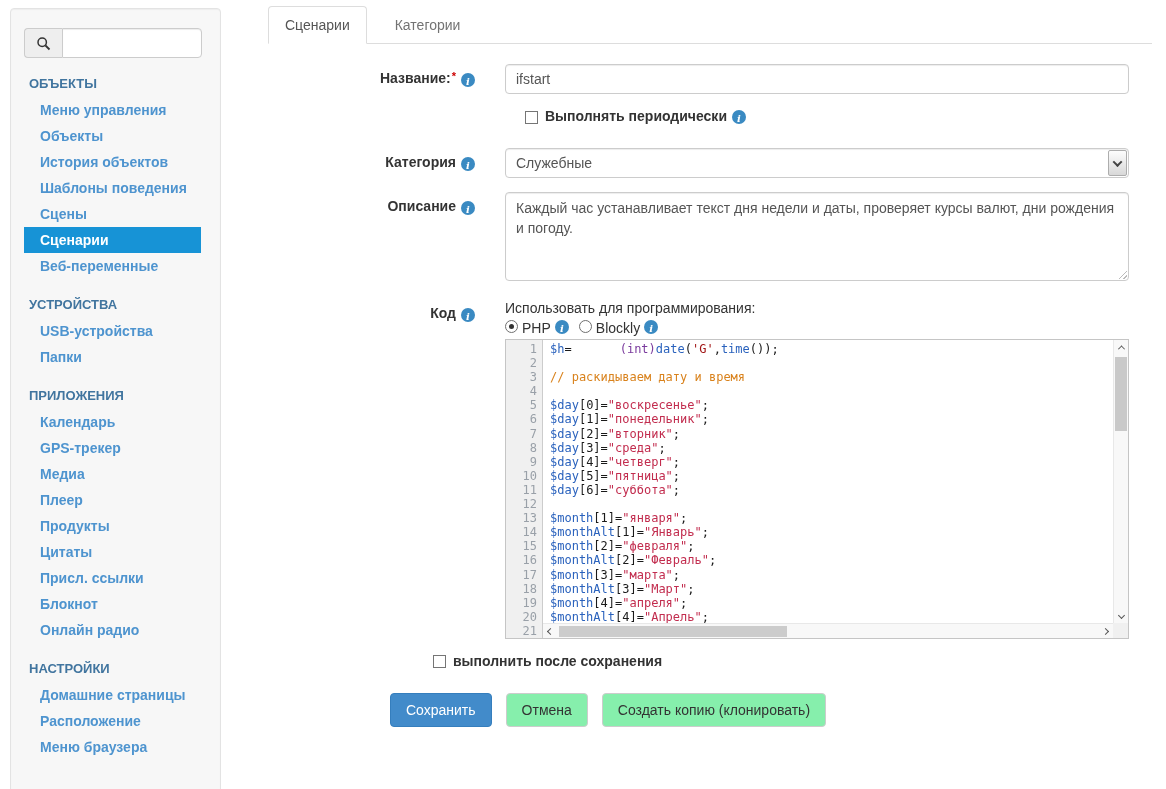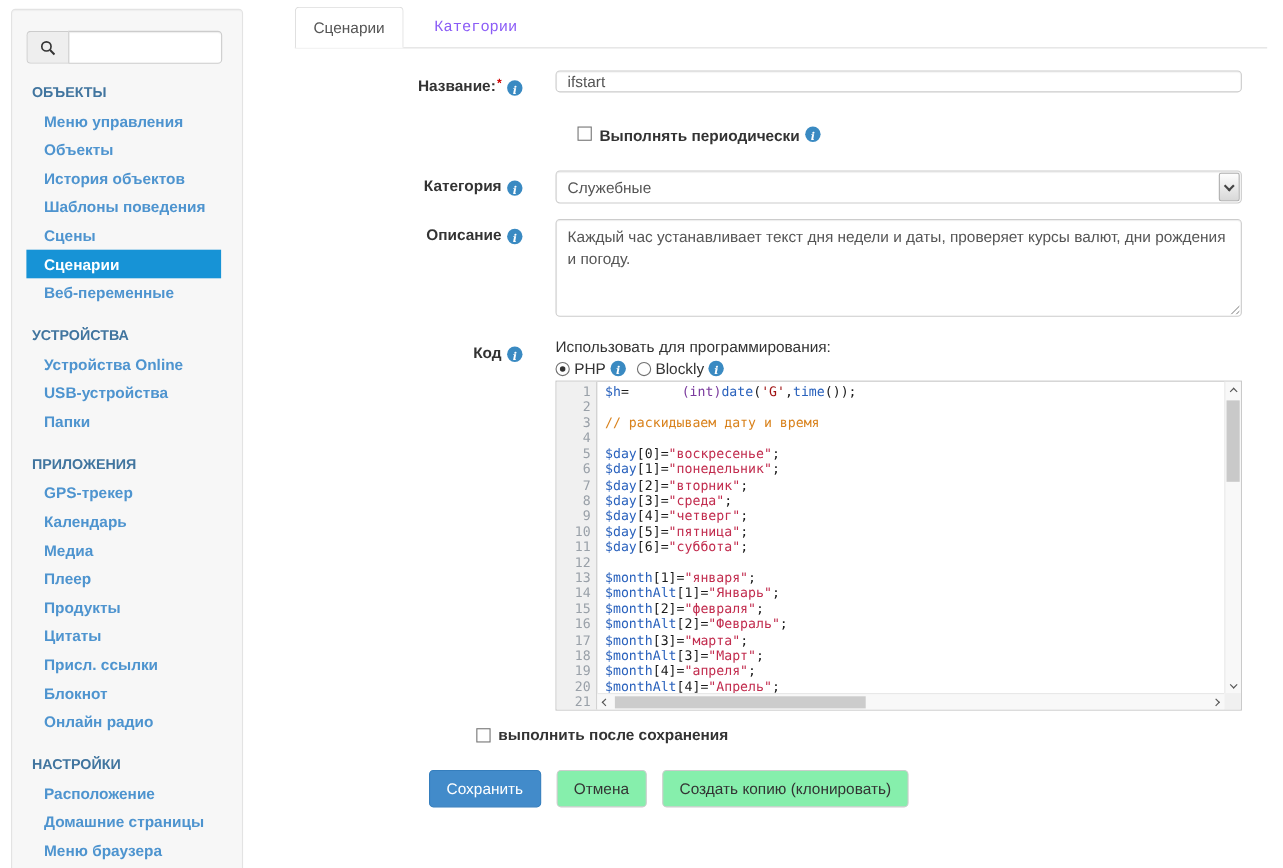--- a/index.html
+++ b/index.html
@@ -36,21 +36,21 @@
   }
   .nav-item.active { background:#1793d6; color:#fff; }
   
   .content { position:absolute; left:268px; top:6px; width:884px; }
   .tabs { display:flex; align-items:flex-end; border-bottom:1px solid #ddd; }
   .tab { padding:8px 16px; line-height:20px; cursor:pointer; }
   .tab.active {
     background:#fff; border:1px solid #ddd; border-bottom:1px solid #fff;
     border-radius:4px 4px 0 0; color:#555; margin-bottom:-1px;
   }
-  .tab.inactive { color:#8b5cf6; margin-left:12px;font-family:Liberation Mono, monospace; }
+  .tab.inactive { color:#737373; margin-left:12px; }
   .breadcrumb {
     margin-top:8px; background:#f5f5f5; border-radius:4px;
     padding:8px 15px; color:#999; line-height:20px;
   }
   .breadcrumb .bc-home { color:#428bca; cursor:pointer; text-decoration:none; }
   .breadcrumb .bc-sep { margin:0 7px; color:#ccc; }
   
   .form { margin-top:20px; }
   .frow { display:flex; margin-bottom:14px; }
   .flabel {
@@ -62,25 +62,25 @@
   .info-icon {
     display:inline-block; width:14px; height:14px; border-radius:50%;
     background:#3a8ac2; margin-left:5px; vertical-align:-2px; text-align:center;
     line-height:14px; cursor:pointer;
   }
   .info-icon::after {
     content:"i"; color:#fff; font-family:"DejaVu Serif", serif;
     font-style:italic; font-weight:bold; font-size:10px;
   }
   .text-input {
-    width:100%; height:20px; border:1px solid #ccc; border-radius:4px;
+    width:100%; height:30px; border:1px solid #ccc; border-radius:4px;
     padding:4px 10px; font:inherit; color:#555; outline:none;
     box-shadow: inset 0 1px 1px rgba(0,0,0,0.075);
   }
-  .check-row { display:flex; align-items:flex-start; margin:14px 0 24px 0; }
+  .check-row { display:flex; align-items:flex-end; margin:0 0 24px 0; }
   .checkbox {
     width:13px; height:13px; background:#fff; border:1px solid #757575;
     margin-right:7px; cursor:pointer; flex:none;
   }
   .check-label { font-weight:bold; cursor:pointer; }
   .select {
     display:flex; height:30px; border:1px solid #ccc; border-radius:4px;
     background:#fff; align-items:center; cursor:pointer;
     box-shadow: inset 0 1px 1px rgba(0,0,0,0.075);
   }
@@ -95,21 +95,21 @@
     padding:5px 10px; font:inherit; color:#555; line-height:20px;
     resize:none; outline:none; box-shadow: inset 0 1px 1px rgba(0,0,0,0.075);
     display:block;
   }
   .grip {
     position:absolute; right:2px; bottom:2px; width:11px; height:11px;
     background: repeating-linear-gradient(-45deg, transparent 0 2px, #bbb 2px 3px);
     clip-path: polygon(100% 0, 100% 100%, 0 100%); cursor:nwse-resize;
   }
   .code-caption { line-height:19px; }
-  .mode-row { display:flex; align-items:center; margin:2px 0 3px 0; }
+  .mode-row { display:flex; align-items:flex-start; margin:2px 0 3px 0; }
   .radio {
     width:13px; height:13px; border:1px solid #707070; border-radius:50%;
     background:#fff; position:relative; margin-right:4px; cursor:pointer; flex:none;
   }
   .radio.selected::after {
     content:""; position:absolute; left:3px; top:3px; right:3px; bottom:3px;
     border-radius:50%; background:#333;
   }
   .mode-label { margin-right:4px; cursor:pointer; }
   .mode-gap { width:10px; }
@@ -192,44 +192,43 @@
           <div class="nav-item">История объектов</div>
           <div class="nav-item">Шаблоны поведения</div>
           <div class="nav-item">Сцены</div>
           <div class="nav-item active">Сценарии</div>
           <div class="nav-item">Веб-переменные</div>
         </div>
       </div>
       <div class="nav-section">
         <div class="section-title">УСТРОЙСТВА</div>
         <div class="nav-list">
-          <div class="nav-item">Устройства Online</div>
           <div class="nav-item">USB-устройства</div>
           <div class="nav-item">Папки</div>
         </div>
       </div>
       <div class="nav-section">
         <div class="section-title">ПРИЛОЖЕНИЯ</div>
         <div class="nav-list">
+          <div class="nav-item">Календарь</div>
           <div class="nav-item">GPS-трекер</div>
-          <div class="nav-item">Календарь</div>
           <div class="nav-item">Медиа</div>
           <div class="nav-item">Плеер</div>
           <div class="nav-item">Продукты</div>
           <div class="nav-item">Цитаты</div>
           <div class="nav-item">Присл. ссылки</div>
           <div class="nav-item">Блокнот</div>
           <div class="nav-item">Онлайн радио</div>
         </div>
       </div>
       <div class="nav-section">
         <div class="section-title">НАСТРОЙКИ</div>
         <div class="nav-list">
+          <div class="nav-item">Домашние страницы</div>
           <div class="nav-item">Расположение</div>
-          <div class="nav-item">Домашние страницы</div>
           <div class="nav-item">Меню браузера</div>
         </div>
       </div>
     </div>
 </div>
 
 <div class="content">
 
   <div class="tabs">
     <div class="tab active">Сценарии</div>

